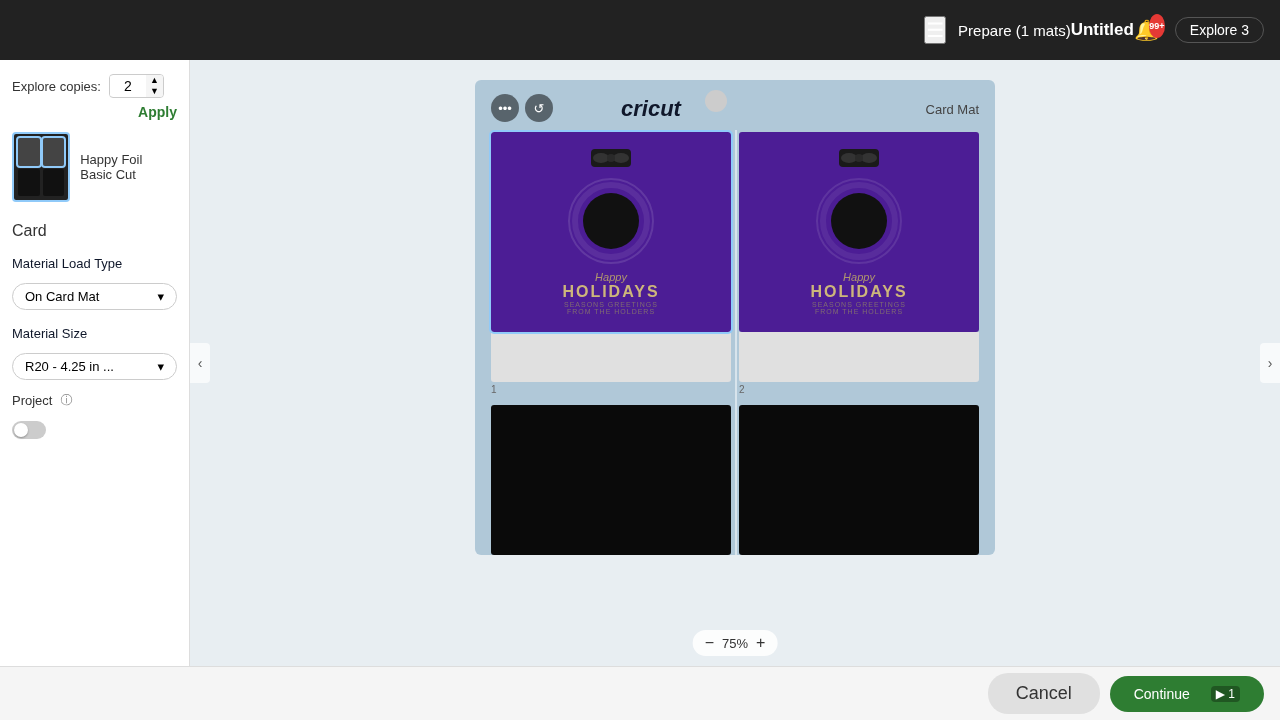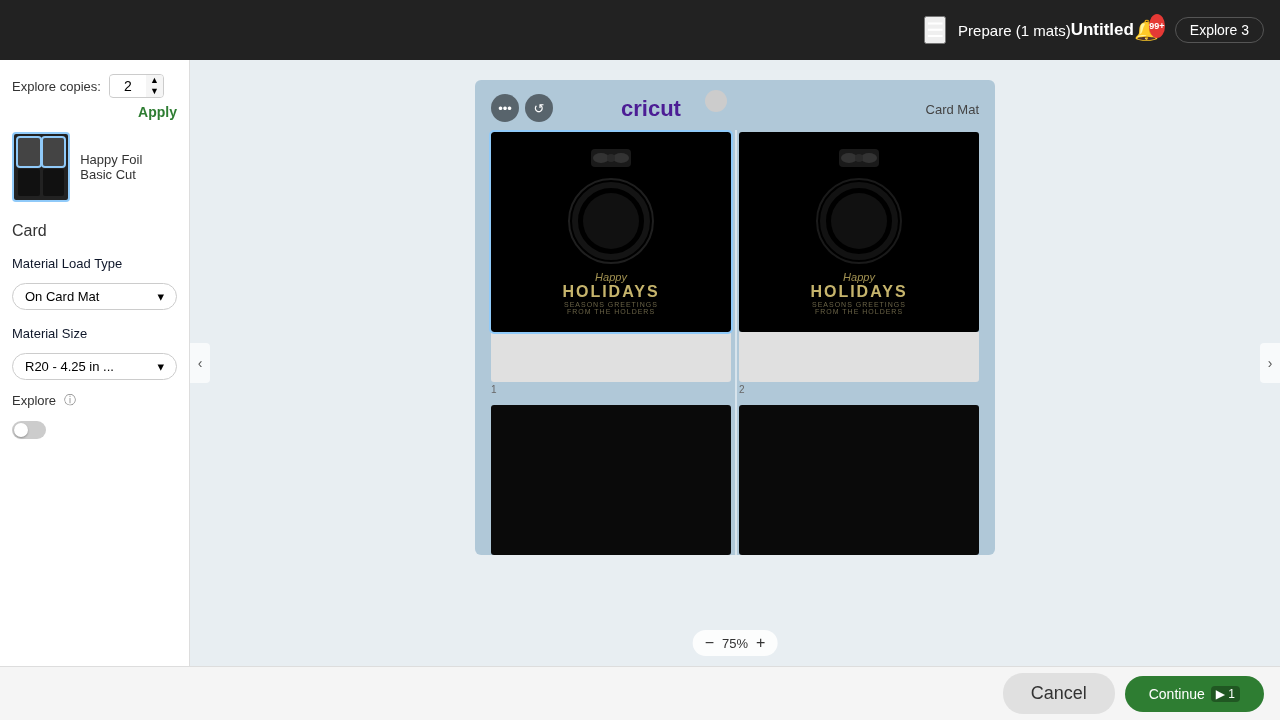--- a/index.html
+++ b/index.html
@@ -119,42 +119,42 @@
       width: 520px;
       position: relative;
       padding: 16px 16px 0 16px;
       margin: 0 auto;
     }
 
     .mat-header {
       display: flex; justify-content: space-between; align-items: center;
       margin-bottom: 10px;
     }
-    .cricut-logo { font-size: 22px; font-weight: bold; color: #4c1d95; }
+    .cricut-logo { font-size: 22px; font-weight: bold; color: #0f172a; font-style: italic; }
     .mat-type-label { font-size: 13px; color: #444; }
     .mat-btn {
       width: 28px; height: 28px; border-radius: 50%;
       background: rgba(0,0,0,0.5); border: none; cursor: pointer;
       color: #fff; font-size: 13px;
       display: flex; align-items: center; justify-content: center;
     }
 
     .mat-grid {
       display: grid;
       grid-template-columns: 1fr 1fr;
       gap: 8px;
     }
 
     .mat-cell {
       display: flex; flex-direction: column; gap: 0;
       position: relative;
     }
 
     .card-slot {
-      background: #000000;
+      background: #4c1d95;
       border-radius: 3px;
       height: 200px;
       position: relative;
       overflow: hidden;
     }
 
     .card-slot.selected {
       outline: 2px solid #90caf9;
     }
 
@@ -229,21 +229,21 @@
       gap: 10px;
       flex-shrink: 0;
     }
     .cancel-btn {
       background: #e0e0e0; border: none; border-radius: 20px;
       padding: 10px 28px; font-size: 18px; color: #333; cursor: pointer;
     }
     .continue-btn {
       background: #2e7d32; border: none; border-radius: 20px;
       padding: 10px 24px; font-size: 14px; color: #fff; cursor: pointer;
-      display: flex; align-items: center; gap: 6px;
+      display: flex; align-items: center; gap: 21px;
     }
     .continue-badge {
       background: rgba(0,0,0,0.3); border-radius: 4px;
       padding: 1px 5px; font-size: 12px;
     }
 
     
     .card-label {
       font-size: 16px; font-weight: 500; color: #333;
       margin-top: 8px;
@@ -306,21 +306,21 @@
       <span>▾</span>
     </button>
 
     <span class="section-label">Material Size</span>
     <button class="dropdown-btn">
       <span>R20 - 4.25 in ...</span>
       <span>▾</span>
     </button>
 
     <div class="mirror-row">
-      <span class="mirror-label">Explore</span>
+      <span class="mirror-label">Project</span>
       <span class="info-icon">ⓘ</span>
     </div>
     <div class="toggle">
       <div class="toggle-knob"></div>
     </div>
 
   </div>
 
   <div class="canvas-area">
 

